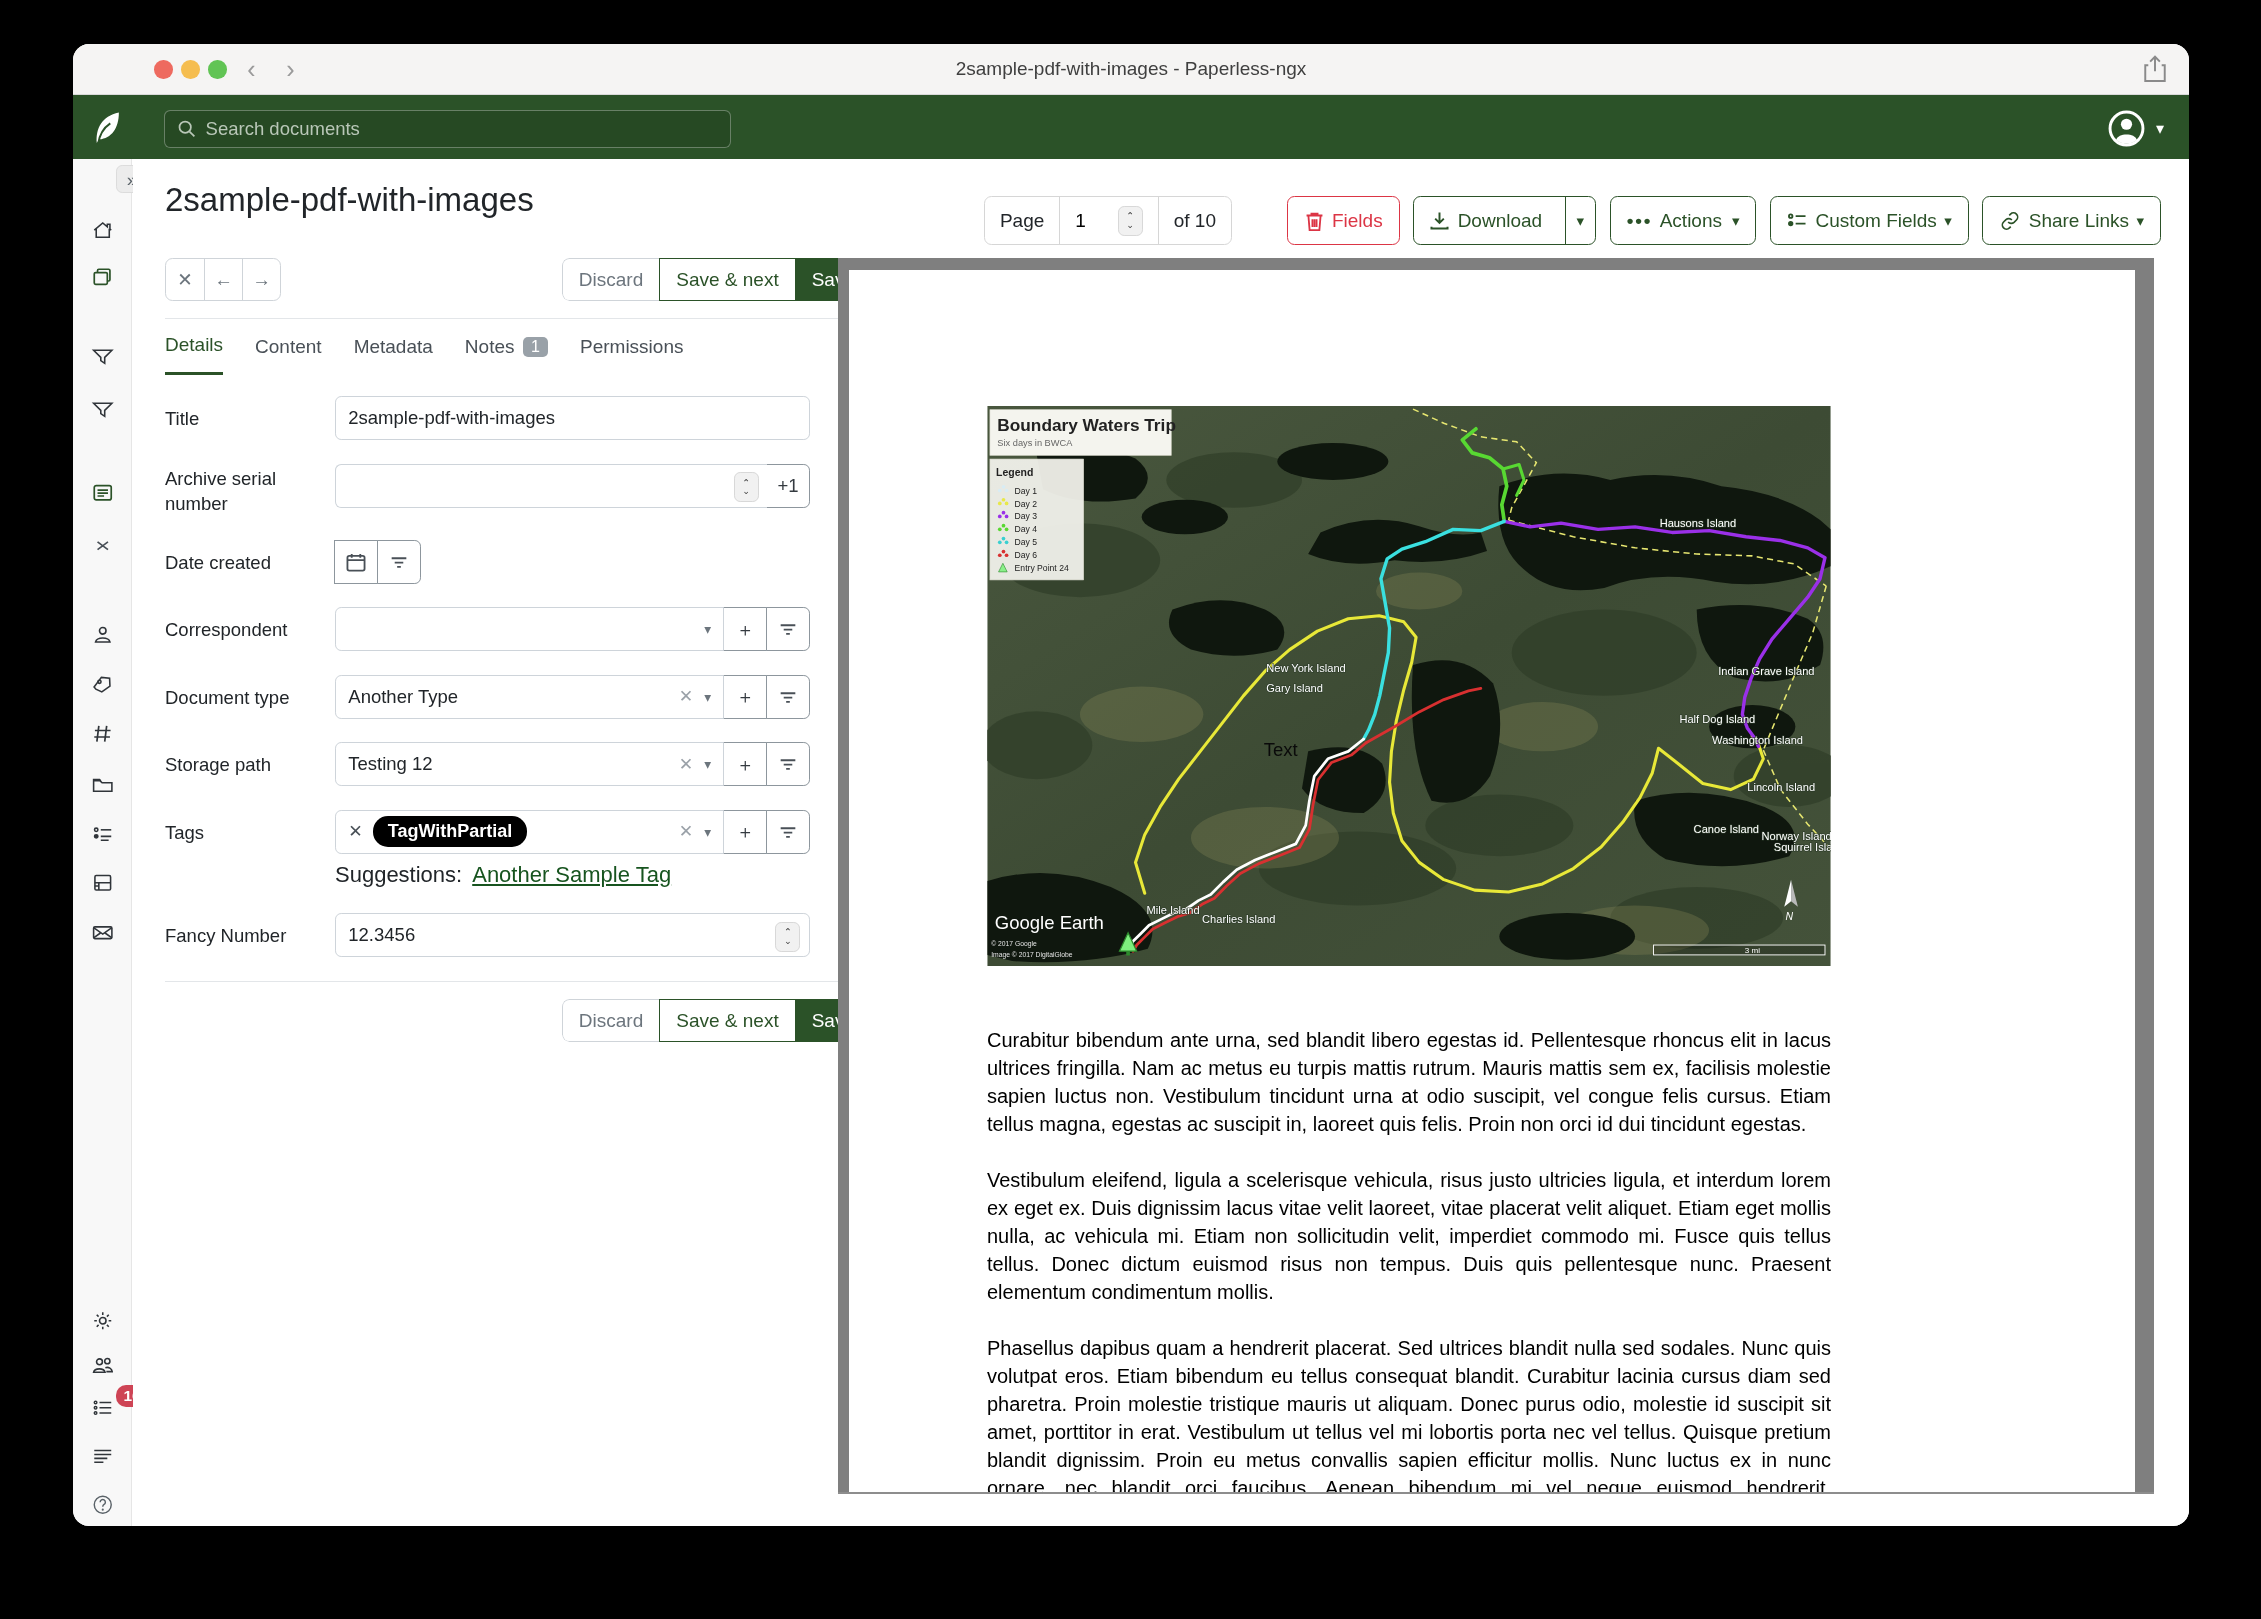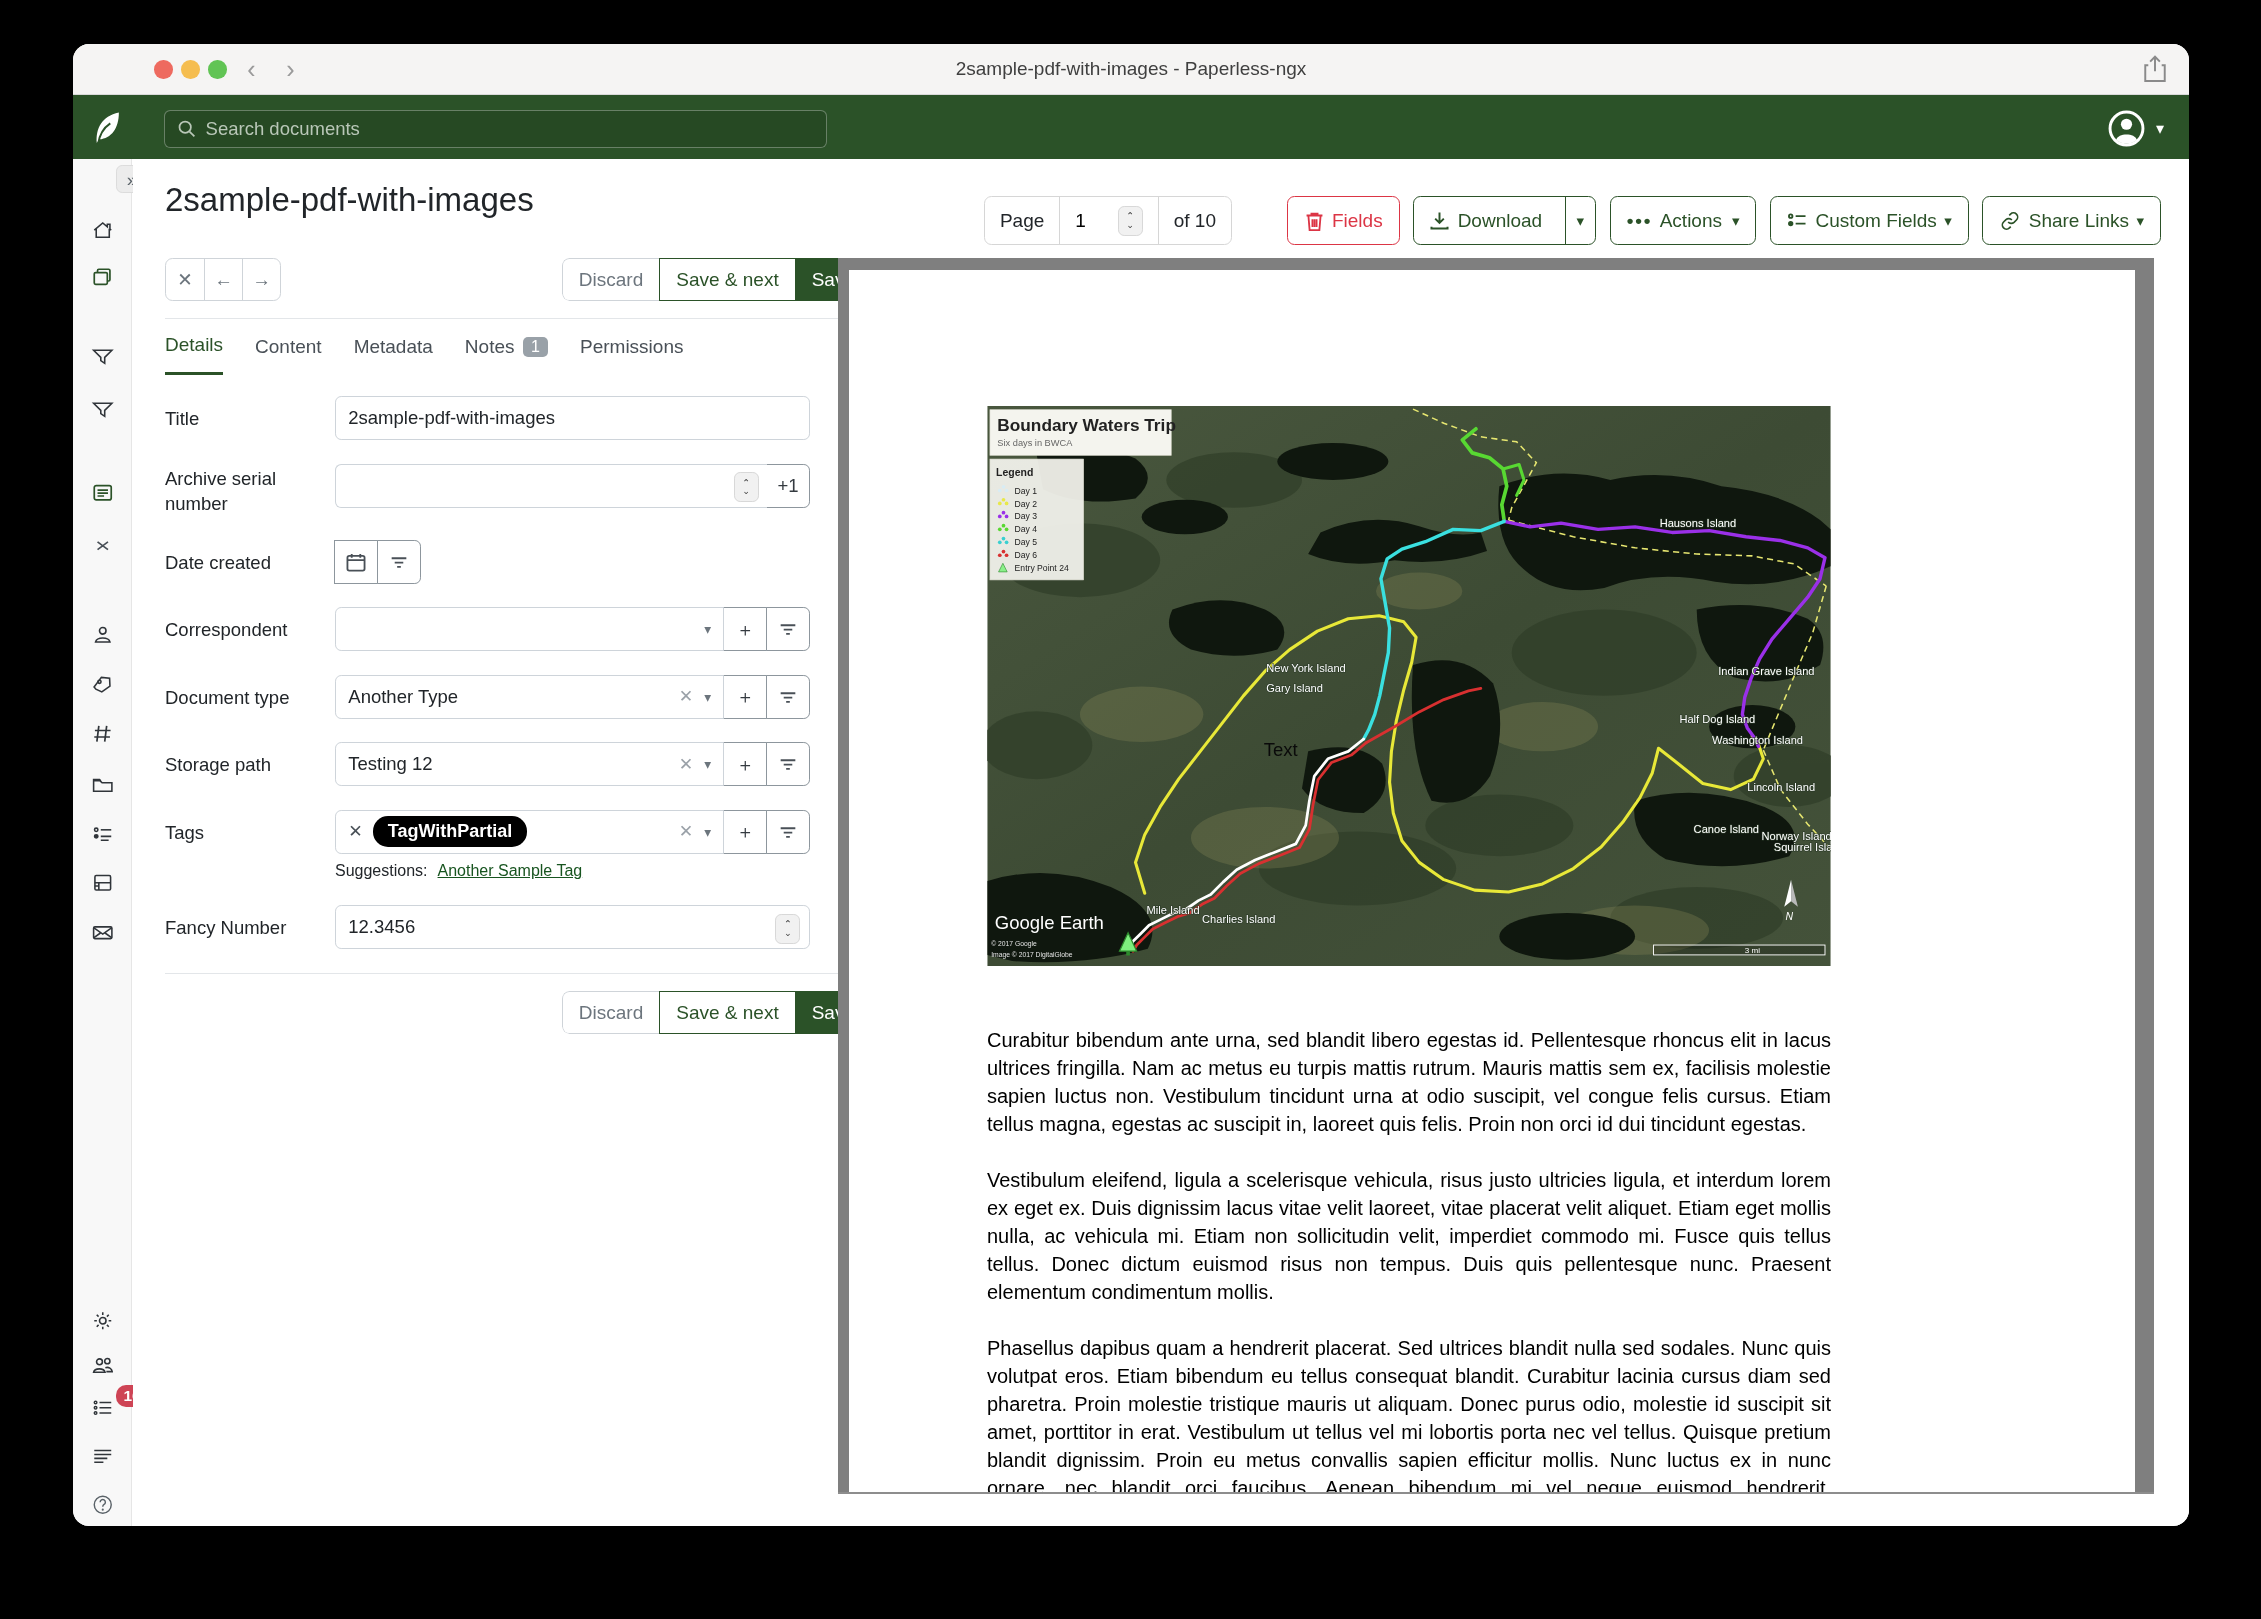--- a/index.html
+++ b/index.html
@@ -16,21 +16,21 @@
   .tl.red{ left:81px; background:#ee6a5f; } .tl.yel{ left:108px; background:#f5bd4f; }
   .tl.grn{ left:135px; background:#61c454; }
   .navchev { position:absolute; top:11px; font-size:25px; color:#9a9a9a; width:27px; text-align:center; }
   .titletext { position:absolute; top:13.6px; left:0; right:0; text-align:center;
                font-size:19px; color:#3f3f3f; }
   .shareglyph { position:absolute; right:20px; top:10px; }
 
   
   .apphdr { position:absolute; left:0; top:51px; width:100%; height:64px; background:#2b5228; }
   .logo { position:absolute; left:13.6px; top:11px; }
-  .searchbox { position:absolute; left:91px; top:15px; width:663px; height:38px;
+  .searchbox { position:absolute; left:91px; top:15px; width:567px; height:38px;
                border:1.2px solid rgba(255,255,255,.30); border-radius:6.2px;
                background:rgba(0,0,0,.10); display:flex; align-items:center; padding:16px 11px; }
   .searchbox input { flex:1; background:transparent; border:none; outline:none;
                font-size:18.5px; color:#e8efe7; font-family:inherit; }
   .searchbox input::placeholder { color:#b9c7b8; }
   .usermenu { position:absolute; right:25px; top:13.6px; display:flex; align-items:center; gap:10px; color:#fff; }
 
   
   .sidebar { position:absolute; left:0; top:115px; width:59px; bottom:0;
              background:#f8f8f8; border-right:1.2px solid #e6e6e6; }
@@ -91,21 +91,21 @@
   .inp input { border:none; outline:none; font-size:18.5px; font-family:inherit; width:100%; color:#212529; }
   .rad-l { border-radius:6.2px 0 0 6.2px; }
   .attbtn { width:44px; height:44px; border:1.2px solid #8d969d; margin-left:-1.2px; background:#fff;
             display:flex; align-items:center; justify-content:center; color:#343a40; font-size:18.5px; }
   .attbtn.last { border-radius:0 6.2px 6.2px 0; }
   .selicons { margin-left:auto; display:flex; align-items:center; gap:11px; color:#9aa1a8; }
   .selx { font-size:17.3px; } .selcar { font-size:13.6px; color:#6c757d; }
   .tagpill { background:#000000; color:#fff; font-weight:bold; font-size:18px; border-radius:15px;
              padding:5px 15px; margin-left:10px; }
   .tagx { color:#495057; font-size:17.3px; }
-  .sugg { margin:8.6px 0 0 170px; font-size:16px; color:#212529; display:flex; gap:10px; }
+  .sugg { margin:8.6px 0 0 170px; font-size:22px; color:#212529; display:flex; gap:10px; }
   .sugg a { color:#17541f; text-decoration:underline; }
   .stepin { position:absolute; right:8.6px; top:7.4px; }
 
   
   .viewer { position:absolute; left:765px; top:214px; width:1316px; height:1236px;
             background:#7f7f7f; border-bottom:2.5px solid #8d8d8d; overflow:hidden; }
   .pdfpage { position:absolute; left:11px; top:11.7px; width:1286px; height:1419px; background:#fff; }
   .pdfcontent { position:absolute; left:138px; top:136px; width:844px; }
   .mapwrap { width:844px; height:560px; }
   .pdftext { margin-top:60px; }

